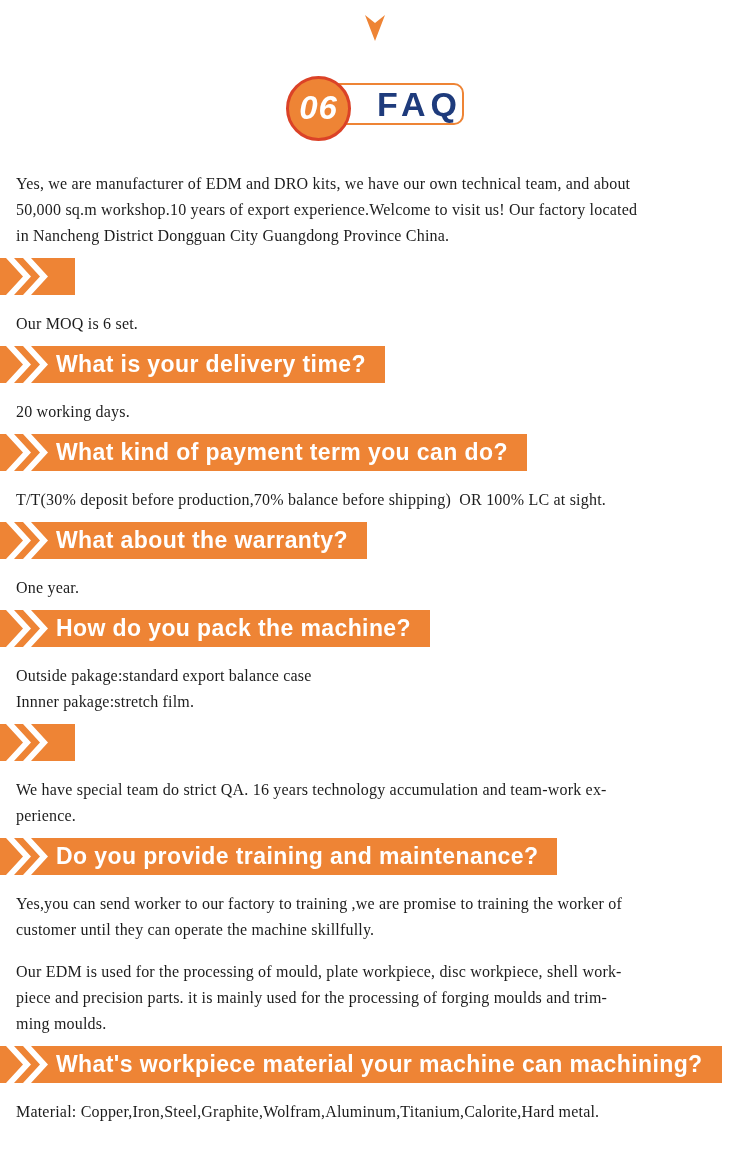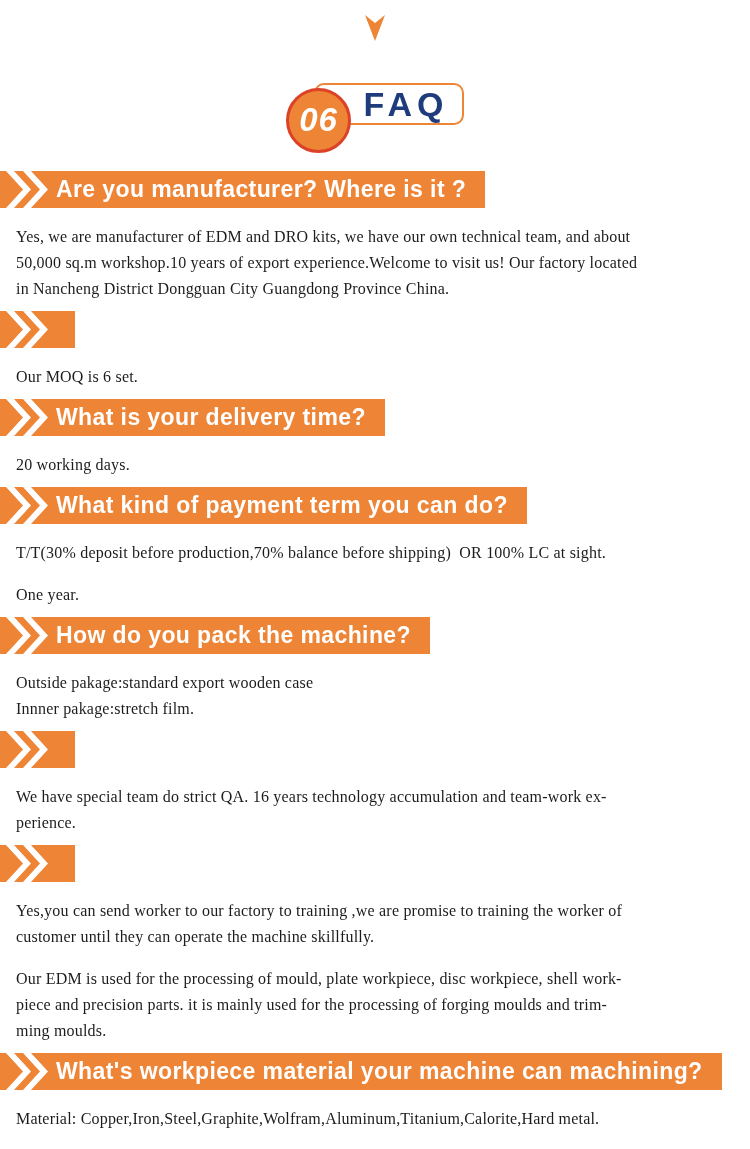--- a/index.html
+++ b/index.html
@@ -11,25 +11,25 @@
   html,body{margin:0;padding:0;}
   body{
     width:750px;height:1149px;background:#ffffff;overflow:hidden;
     font-family:"Liberation Sans", sans-serif;
   }
   .top-arrow{display:block;margin:15px auto 0;}
   .badge-wrap{position:relative;width:178px;height:66px;margin:31px auto 33px;}
   .badge-pill{
     position:absolute;left:28px;top:11px;box-sizing:border-box;
     width:150px;height:42px;background:#fff;border:2px solid var(--orange);
-    border-radius:10px;text-align:center;line-height:38px;padding-left:34px;
+    border-radius:10px;text-align:right;line-height:38px;padding-left:34px;
     font-size:34px;font-weight:bold;color:var(--navy);letter-spacing:5px;
   }
   .badge-circle{
-    position:absolute;left:0;top:16px;box-sizing:border-box;
+    position:absolute;left:0;top:4px;box-sizing:border-box;
     width:65px;height:65px;border-radius:50%;
     background:var(--orange);border:3px solid var(--circle-border);
     color:#fff;font-size:33px;font-weight:bold;font-style:italic;
     text-align:center;line-height:58px;letter-spacing:1px;
   }
   .faq-item{margin:0;}
   .q-banner{
     position:relative;display:inline-block;box-sizing:border-box;
     max-width:750px;height:37px;line-height:37px;
     background:var(--orange);color:#ffffff;
@@ -54,27 +54,20 @@
 <div class="badge-wrap">
   <div class="badge-pill">
     <span>FAQ</span>
   </div>
   <div class="badge-circle">
     <span>06</span>
   </div>
 </div>
 
 <section class="faq-item">
-  <div class="q-banner">
-    <svg class="chev" width="44" height="37" viewBox="0 0 44 37">
-        <polygon points="2,0 10,0 27,18.5 10,37 2,37 19,18.5" fill="#fff"></polygon>
-        <polygon points="19,0 27,0 44,18.5 27,37 19,37 36,18.5" fill="#fff"></polygon>
-      </svg>
-    <span>Are you manufacturer? Where is it ?</span>
-  </div>
   <p class="answer">Yes, we are manufacturer of EDM and DRO kits, we have our own technical team, and about
 50,000 sq.m workshop.10 years of export experience.Welcome to visit us! Our factory located
 in Nancheng District Dongguan City Guangdong Province China.</p>
 </section>
 
 <section class="faq-item">
   <div class="q-banner">
     <svg class="chev" width="44" height="37" viewBox="0 0 44 37">
         <polygon points="2,0 10,0 27,18.5 10,37 2,37 19,18.5" fill="#fff"></polygon>
         <polygon points="19,0 27,0 44,18.5 27,37 19,37 36,18.5" fill="#fff"></polygon>
@@ -99,52 +92,60 @@
     <svg class="chev" width="44" height="37" viewBox="0 0 44 37">
         <polygon points="2,0 10,0 27,18.5 10,37 2,37 19,18.5" fill="#fff"></polygon>
         <polygon points="19,0 27,0 44,18.5 27,37 19,37 36,18.5" fill="#fff"></polygon>
       </svg>
     <span>What kind of payment term you can do?</span>
   </div>
   <p class="answer">T/T(30% deposit before production,70% balance before shipping)  OR 100% LC at sight.</p>
 </section>
 
 <section class="faq-item">
+  <div class="q-banner">
+    <svg class="chev" width="44" height="37" viewBox="0 0 44 37">
+        <polygon points="2,0 10,0 27,18.5 10,37 2,37 19,18.5" fill="#fff"></polygon>
+        <polygon points="19,0 27,0 44,18.5 27,37 19,37 36,18.5" fill="#fff"></polygon>
+      </svg>
+    <span>What about the warranty?</span>
+  </div>
   <p class="answer">One year.</p>
 </section>
 
 <section class="faq-item">
   <div class="q-banner">
     <svg class="chev" width="44" height="37" viewBox="0 0 44 37">
         <polygon points="2,0 10,0 27,18.5 10,37 2,37 19,18.5" fill="#fff"></polygon>
         <polygon points="19,0 27,0 44,18.5 27,37 19,37 36,18.5" fill="#fff"></polygon>
       </svg>
     <span>How do you pack the machine?</span>
   </div>
-  <p class="answer">Outside pakage:standard export wooden case
+  <p class="answer">Outside pakage:standard export balance case
 Innner pakage:stretch film.</p>
 </section>
 
 <section class="faq-item">
   <div class="q-banner">
     <svg class="chev" width="44" height="37" viewBox="0 0 44 37">
         <polygon points="2,0 10,0 27,18.5 10,37 2,37 19,18.5" fill="#fff"></polygon>
         <polygon points="19,0 27,0 44,18.5 27,37 19,37 36,18.5" fill="#fff"></polygon>
       </svg>
   </div>
   <p class="answer">We have special team do strict QA. 16 years technology accumulation and team-work ex-
 perience.</p>
 </section>
 
 <section class="faq-item">
   <div class="q-banner">
     <svg class="chev" width="44" height="37" viewBox="0 0 44 37">
         <polygon points="2,0 10,0 27,18.5 10,37 2,37 19,18.5" fill="#fff"></polygon>
         <polygon points="19,0 27,0 44,18.5 27,37 19,37 36,18.5" fill="#fff"></polygon>
       </svg>
+    <span>Do you provide training and maintenance?</span>
   </div>
   <p class="answer">Yes,you can send worker to our factory to training ,we are promise to training the worker of
 customer until they can operate the machine skillfully.</p>
 </section>
 
 <section class="faq-item">
   <p class="answer">Our EDM is used for the processing of mould, plate workpiece, disc workpiece, shell work-
 piece and precision parts. it is mainly used for the processing of forging moulds and trim-
 ming moulds.</p>
 </section>

